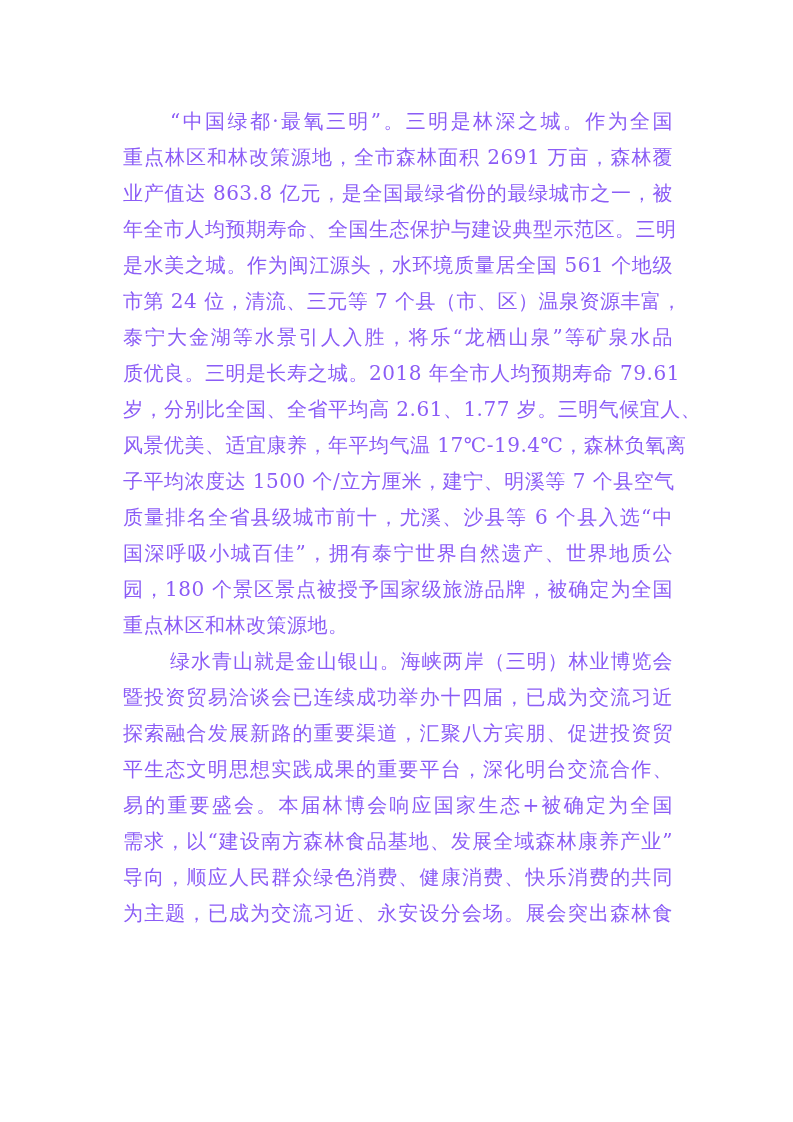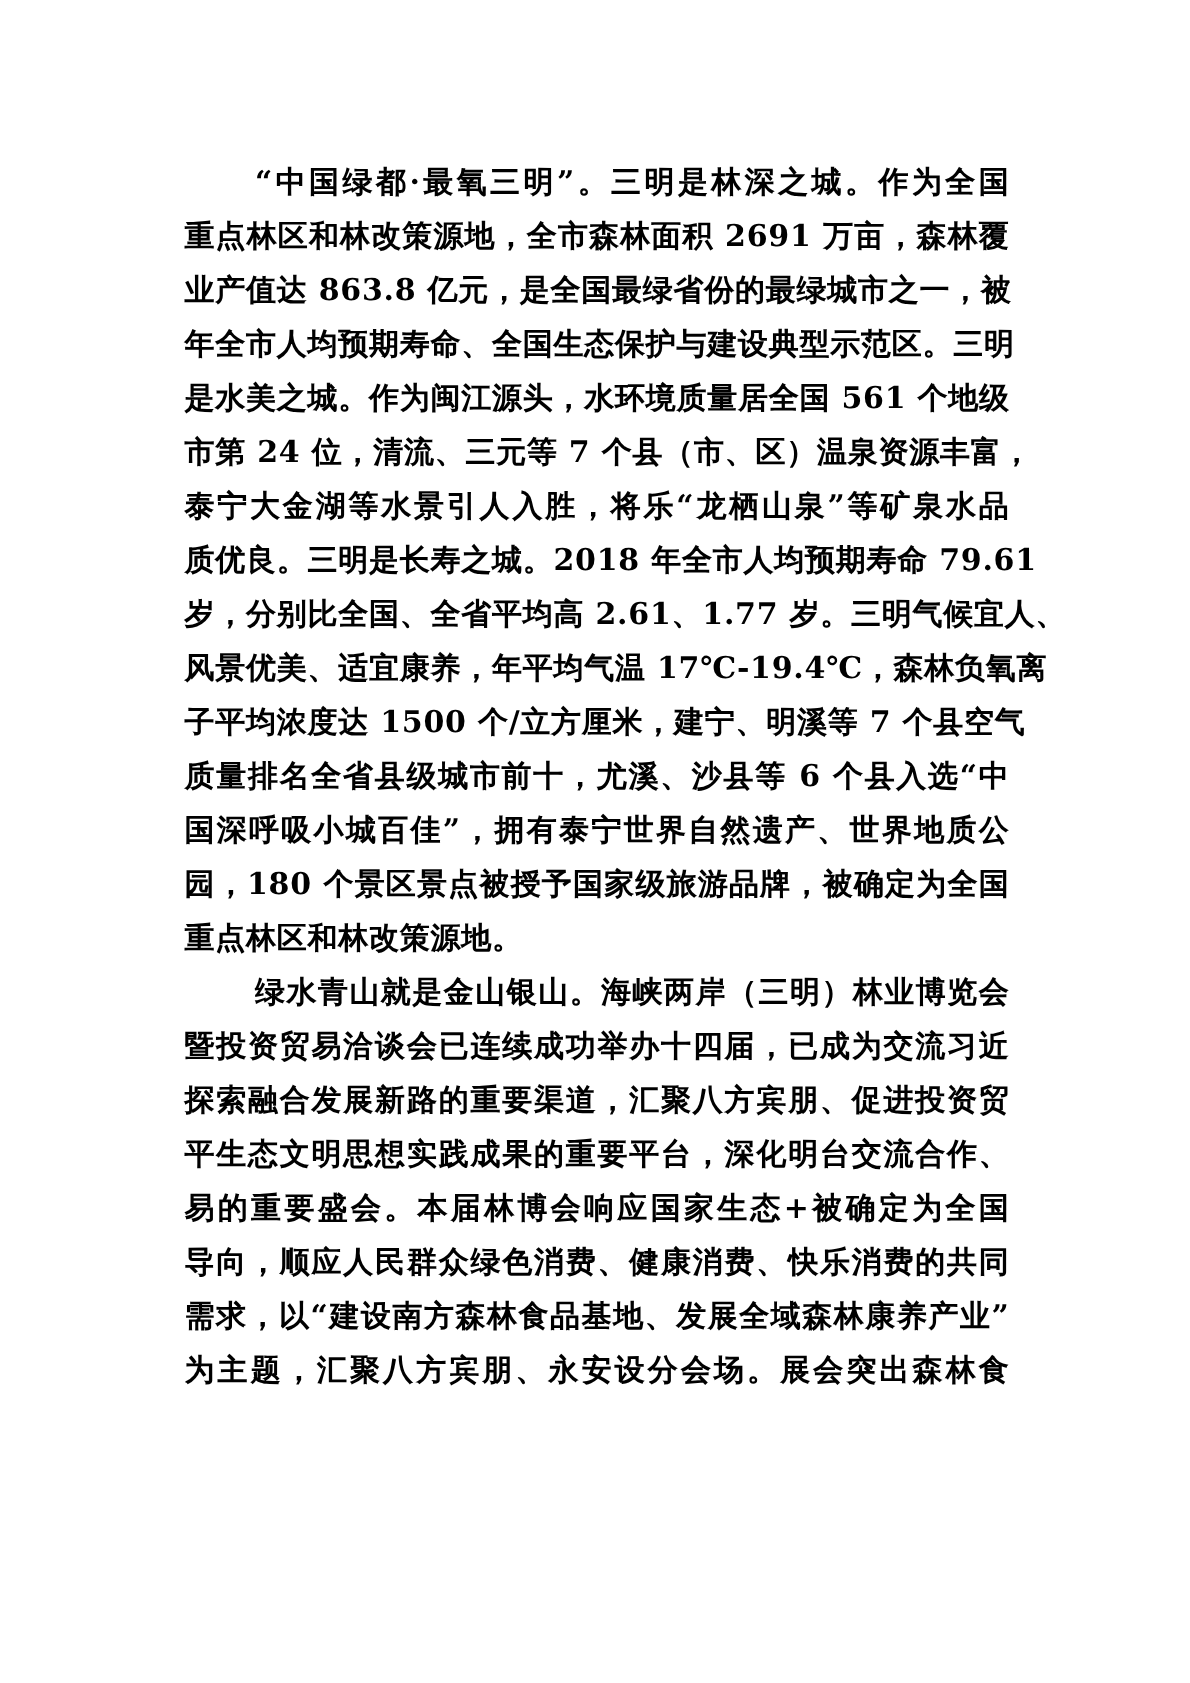--- a/index.html
+++ b/index.html
@@ -3,23 +3,22 @@
 <meta charset="utf-8">
 <style>
   html, body { margin: 0; padding: 0; background: #ffffff; }
   body { width: 793px; height: 1122px; position: relative; overflow: hidden; }
   .page {
     position: absolute;
     left: 123px;
     top: 103px;
     width: 550px;
     font-family: "DejaVu Serif", "Liberation Serif", serif;
-    color: #000000;
+    color: #8b5cf6;
     font-size: 20px;
-    font-weight: bold;
   }
   .line {
     height: 36px;
     line-height: 36px;
     white-space: nowrap;
     text-align: justify;
     text-align-last: justify;
     letter-spacing: 0.5px;
   }
   .line.indent { padding-left: 47px; }
@@ -45,17 +44,17 @@
     <div class="line">国深呼吸小城百佳”，拥有泰宁世界自然遗产、世界地质公</div>
     <div class="line">园，180 个景区景点被授予国家级旅游品牌，被确定为全国</div>
     <div class="line last">重点林区和林改策源地。</div>
   </div>
   <div>
     <div class="line indent">绿水青山就是金山银山。海峡两岸（三明）林业博览会</div>
     <div class="line">暨投资贸易洽谈会已连续成功举办十四届，已成为交流习近</div>
     <div class="line">探索融合发展新路的重要渠道，汇聚八方宾朋、促进投资贸</div>
     <div class="line">平生态文明思想实践成果的重要平台，深化明台交流合作、</div>
     <div class="line">易的重要盛会。本届林博会响应国家生态+被确定为全国</div>
+    <div class="line">需求，以“建设南方森林食品基地、发展全域森林康养产业”</div>
     <div class="line">导向，顺应人民群众绿色消费、健康消费、快乐消费的共同</div>
-    <div class="line">需求，以“建设南方森林食品基地、发展全域森林康养产业”</div>
-    <div class="line">为主题，汇聚八方宾朋、永安设分会场。展会突出森林食</div>
+    <div class="line">为主题，已成为交流习近、永安设分会场。展会突出森林食</div>
   </div>
 </div>
 
 </body></html>

